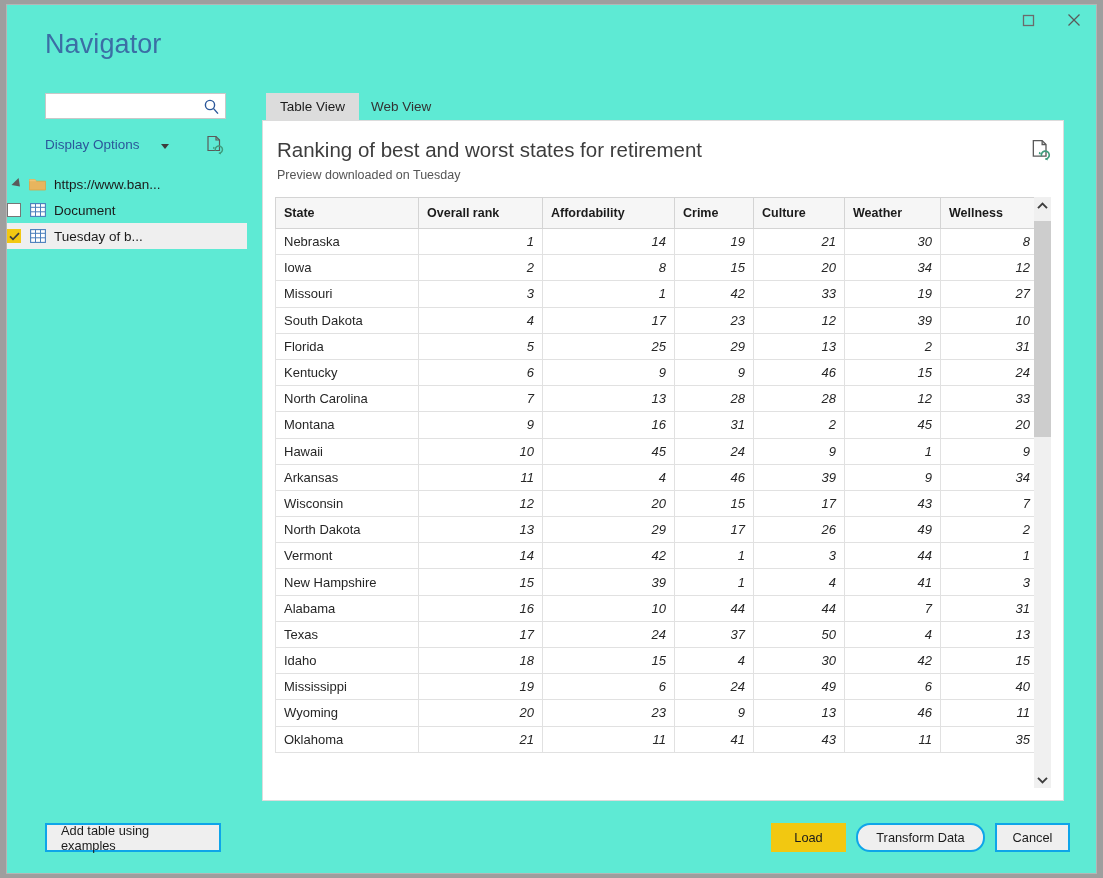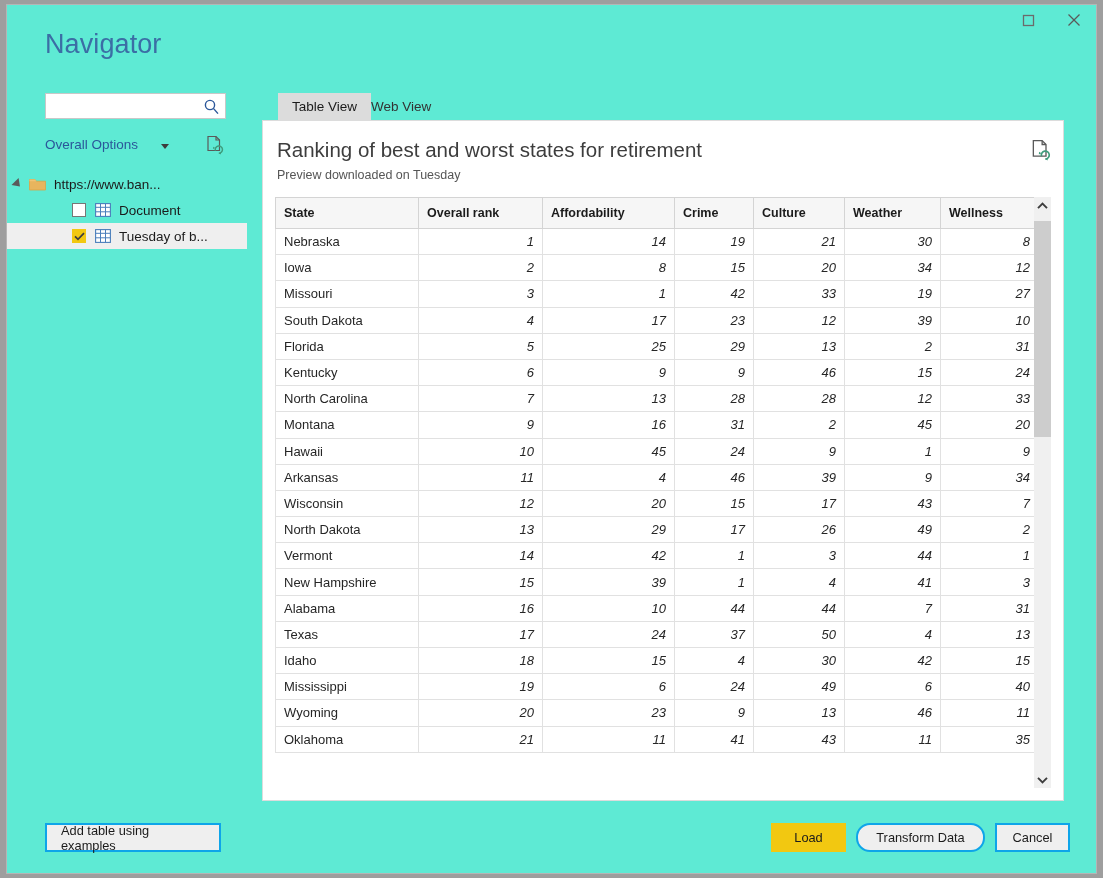--- a/index.html
+++ b/index.html
@@ -93,21 +93,21 @@
   }
   .tree-row {
     height: 26px;
     display: flex; align-items: center;
     font-size: 13.5px;
     color: #1b1b1b;
     cursor: default;
     white-space: nowrap;
   }
   .tree-row.level0 { padding-left: 24px; }
-  .tree-row.level1 { padding-left: 65px; }
+  .tree-row.level1 { }
   .tree-row.selected { background: #efefef; }
   .expander {
     width: 0; height: 0;
     border-top: 5px solid transparent;
     border-bottom: 5px solid transparent;
     border-left: 7px solid #5a5a5a;
     transform: rotate(45deg);
     margin-right: 8px; flex: none;
     margin-left: -17px;
   }
@@ -136,21 +136,21 @@
     border-bottom: 1px solid #dcdcdc;
   }
   .tab {
     position: absolute; top: 0;
     height: 28px; line-height: 28px;
     padding: 0 14px;
     font-size: 13.5px; color: #333;
     cursor: default;
   }
   .tab.active { background: #dcdcdc; color: #1b1b1b; }
-  #tab-table-view { left: 16px; }
+  #tab-table-view { left: 4px; }
   #tab-web-view { left: 95px; }
 
   #panel {
     position: absolute;
     left: 0; top: 28px; right: 0; bottom: 0;
     border: 1px solid #dcdcdc; border-top: 0;
     background: #fff;
   }
   #panel-title {
     position: absolute; left: 14px; top: 17px;
@@ -284,21 +284,21 @@
       <input id="search-input" type="text" value="" placeholder="" style="">
       <span id="search-icon">
         <svg width="17" height="17" viewBox="0 0 17 17">
           <circle cx="7" cy="7" r="4.6" fill="none" stroke="#2b579a" stroke-width="1.4"></circle>
           <line x1="10.4" y1="10.4" x2="15" y2="15.6" stroke="#2b579a" stroke-width="1.4"></line>
         </svg>
       </span>
     </div>
 
     <div id="display-options-row">
-      <span id="display-options-label">Overall Options</span>
+      <span id="display-options-label">Display Options</span>
       <span id="display-options-caret"></span>
       <span id="refresh-doc-icon-left">
         <svg width="19" height="20" viewBox="0 0 19 20">
           <path d="M3,1.5 L11,1.5 L14.5,5 L14.5,15.5 L3,15.5 Z" fill="none" stroke="#5a5a5a" stroke-width="1.2"></path>
           <path d="M11,1.5 L11,5 L14.5,5" fill="none" stroke="#5a5a5a" stroke-width="1.2"></path>
           <path d="M10.4,15.6 a3.6,3.6 0 1,1 3.4,2.6" fill="none" stroke="#3f9c7c" stroke-width="1.5"></path>
           <path d="M13.8,18.2 l2.3,-1.1 l-0.2,2.4 z" fill="#3f9c7c"></path>
           <path d="M10.3,13.0 l-2.3,1.1 l0.2,-2.4 z" fill="#3f9c7c"></path>
         </svg>
       </span>

